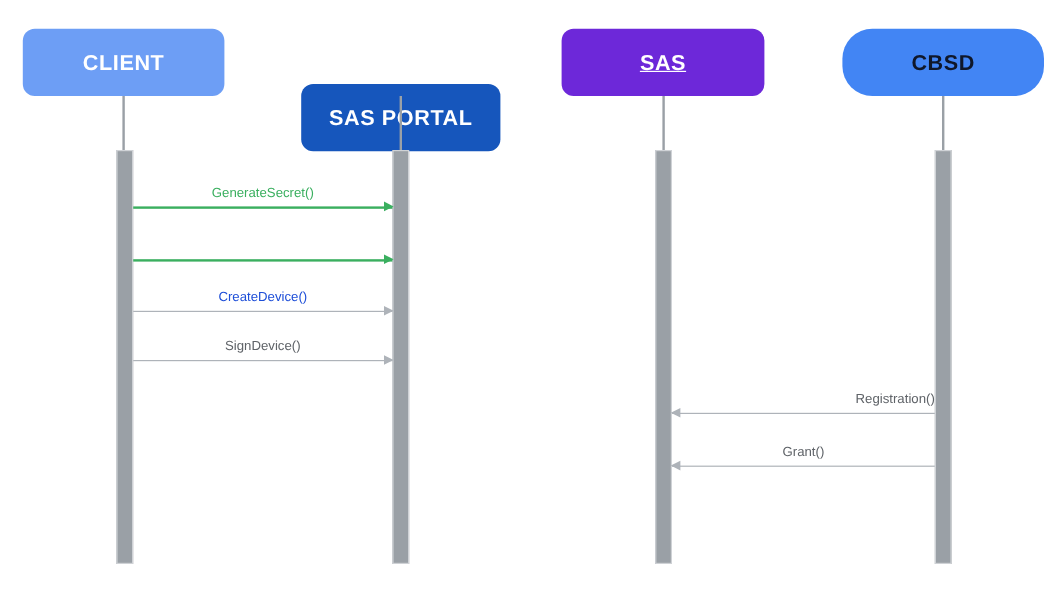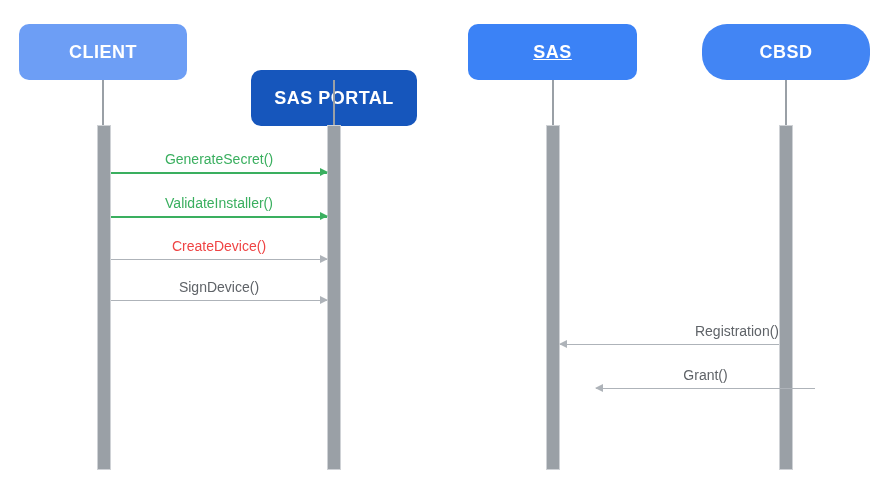--- a/index.html
+++ b/index.html
@@ -49,26 +49,26 @@
 
   
   .message{position:absolute;height:30px;}
   .msg-left-group{left:111px;width:216px;}
   .msg-right-group{left:560px;width:219px;}
   .msg-0{top:147px;}
   .msg-1{top:191px;}
   .msg-2{top:234px;}
   .msg-3{top:275px;}
   .msg-4{top:319px;}
-  .msg-5{top:363px;margin-left:36px;}
+  .msg-5{top:363px;}
 
   .msg-label{
     position:absolute;left:0;right:0;bottom:10px;
     text-align:center;
-    font-size:14px;
+    font-size:11px;
     white-space:nowrap;
   }
   .msg-line{
     position:absolute;left:0;right:0;bottom:4px;height:1.5px;
   }
   .green .msg-line{height:2px;bottom:3.5px;}
   .msg-arrowhead{
     position:absolute;bottom:1px;width:0;height:0;
     border-top:4px solid transparent;
     border-bottom:4px solid transparent;
@@ -76,47 +76,46 @@
   .dir-right .msg-arrowhead{right:-1px;border-left-width:8px;border-left-style:solid;}
   .dir-left  .msg-arrowhead{left:-1px;border-right-width:8px;border-right-style:solid;}
 </style>
 </head>
 <body>
 
 <div id="canvas">
 
   <div class="actor-box ab-client" style="background-color: rgb(109, 158, 245); color: rgb(255, 255, 255);">CLIENT</div>
   <div class="actor-box ab-portal" style="background-color: rgb(22, 86, 188); color: rgb(255, 255, 255);">SAS PORTAL</div>
-  <div class="actor-box ab-sas" style="background-color: #3b82f6; color: rgb(255, 255, 255); text-decoration: underline;">SAS</div>
-  <div class="actor-box ab-cbsd" style="background-color: rgb(66, 133, 244); color: #ffffff; border-radius: 25px;">CBSD</div>
+  <div class="actor-box ab-sas" style="background-color: #6d28d9; color: rgb(255, 255, 255); text-decoration: underline;">SAS</div>
+  <div class="actor-box ab-cbsd" style="background-color: rgb(66, 133, 244); color: #0f172a; border-radius: 25px;">CBSD</div>
 
   <div class="lifeline ll-client"></div>
   <div class="lifeline ll-portal"></div>
   <div class="lifeline ll-sas"></div>
   <div class="lifeline ll-cbsd"></div>
 
   <div class="activation-bar bar-client"></div>
   <div class="activation-bar bar-portal"></div>
   <div class="activation-bar bar-sas"></div>
   <div class="activation-bar bar-cbsd"></div>
 
   <div class="message msg-0 msg-left-group dir-right green">
     <div class="msg-label" style="color: rgb(58, 175, 95);">GenerateSecret()</div>
     <div class="msg-line" style="background-color: rgb(58, 175, 95);"></div>
     <div class="msg-arrowhead" style="border-left-color: rgb(58, 175, 95);"></div>
   </div>
 
   <div class="message msg-1 msg-left-group dir-right green">
-    <div class="msg-label" style="color: rgb(58, 175, 95);">ValidateInstaller()</div>
     <div class="msg-line" style="background-color: rgb(58, 175, 95);"></div>
     <div class="msg-arrowhead" style="border-left-color: rgb(58, 175, 95);"></div>
   </div>
 
   <div class="message msg-2 msg-left-group dir-right">
-    <div class="msg-label" style="color: #ef4444;">CreateDevice()</div>
+    <div class="msg-label" style="color: #1d4ed8;">CreateDevice()</div>
     <div class="msg-line" style="background-color: rgb(174, 179, 185);"></div>
     <div class="msg-arrowhead" style="border-left-color: rgb(174, 179, 185);"></div>
   </div>
 
   <div class="message msg-3 msg-left-group dir-right">
     <div class="msg-label" style="color: rgb(95, 99, 104);">SignDevice()</div>
     <div class="msg-line" style="background-color: rgb(174, 179, 185);"></div>
     <div class="msg-arrowhead" style="border-left-color: rgb(174, 179, 185);"></div>
   </div>
 

